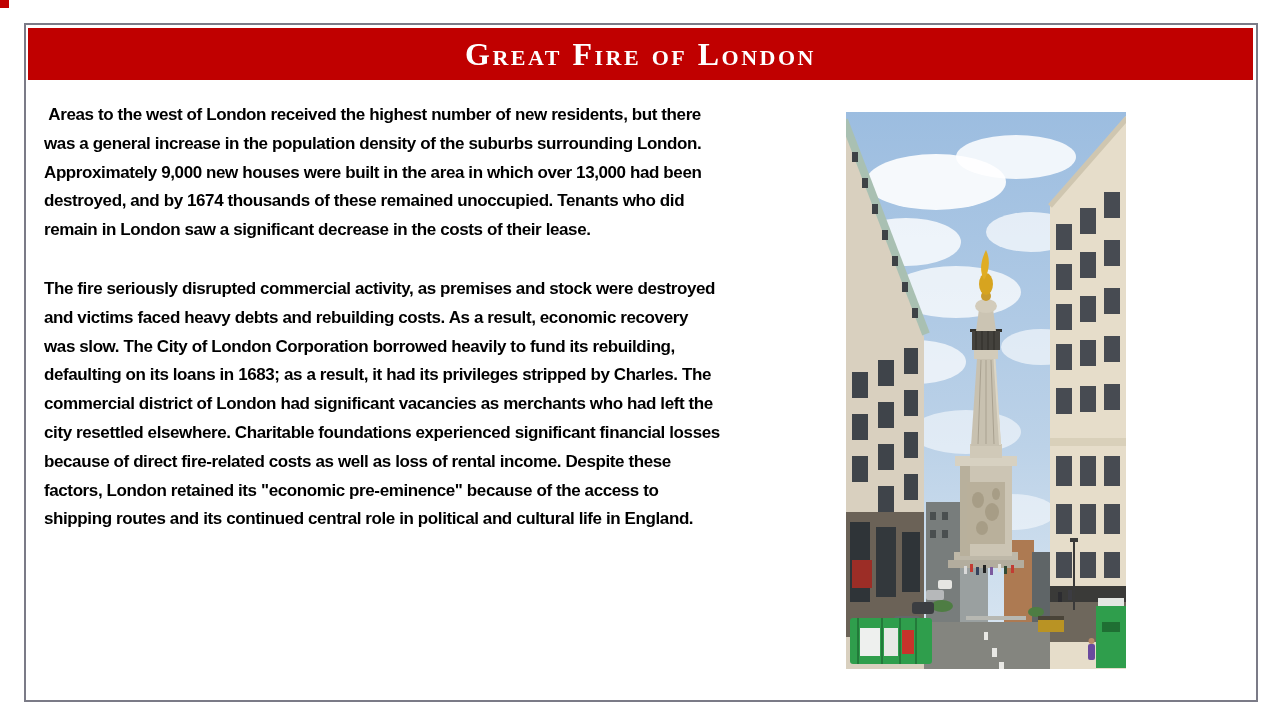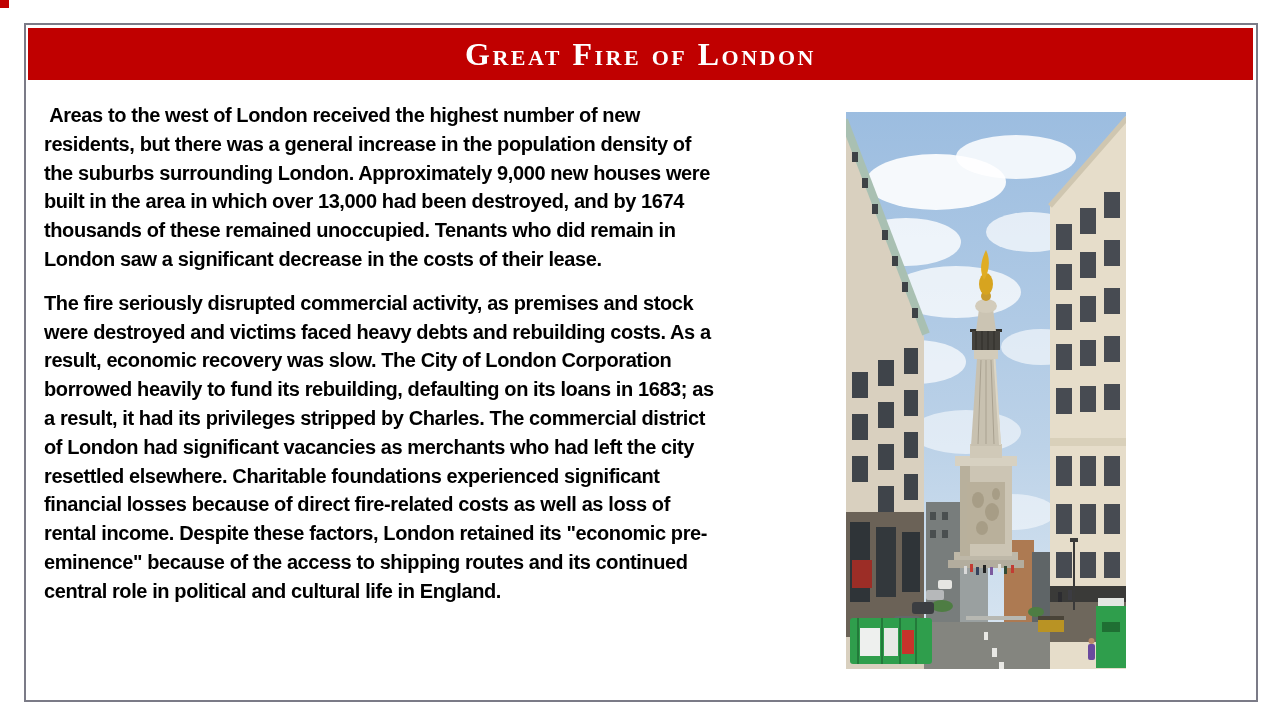--- a/index.html
+++ b/index.html
@@ -6,23 +6,23 @@
   .page{position:relative;width:1280px;height:720px;background:#ffffff;overflow:hidden;
         font-family:"Liberation Sans",sans-serif;}
   .corner-accent{position:absolute;left:0;top:0;width:9px;height:8px;background:#c00000;}
   .slide{position:absolute;left:24px;top:23px;width:1234px;height:679px;background:#ffffff;
          border:2px solid #7b7b87;box-sizing:border-box;overflow:hidden;}
   .banner{position:absolute;left:2px;top:3px;width:1225px;height:52px;background:#c00000;
           display:flex;align-items:center;justify-content:center;}
   .slide-title{margin:12px;color:#ffffff;font-family:"Liberation Serif",serif;font-weight:bold;
                font-variant:small-caps;font-size:32px;letter-spacing:2.5px;line-height:52px;}
   .text-col{position:absolute;left:18px;top:76px;width:678px;color:#000;}
-  .text-col p{margin:0;font-size:20px;font-weight:bold;line-height:28.8px;
+  .text-col p{margin:0;font-size:17px;font-weight:bold;line-height:28.8px;
               letter-spacing:-0.4px;white-space:pre-wrap;}
-  .text-col p + p{margin-top:15px;}
+  .text-col p + p{margin-top:30px;}
   .image-col{position:absolute;left:820px;top:87px;width:280px;height:557px;}
   .image-col svg{display:block;width:280px;height:557px;}
 </style>
 </head>
 <body>
 
 <div class="page">
   <div class="corner-accent" style="background: rgb(192, 0, 0);"></div>
 
   <div class="slide" style="border-color: rgb(123, 123, 135);">

